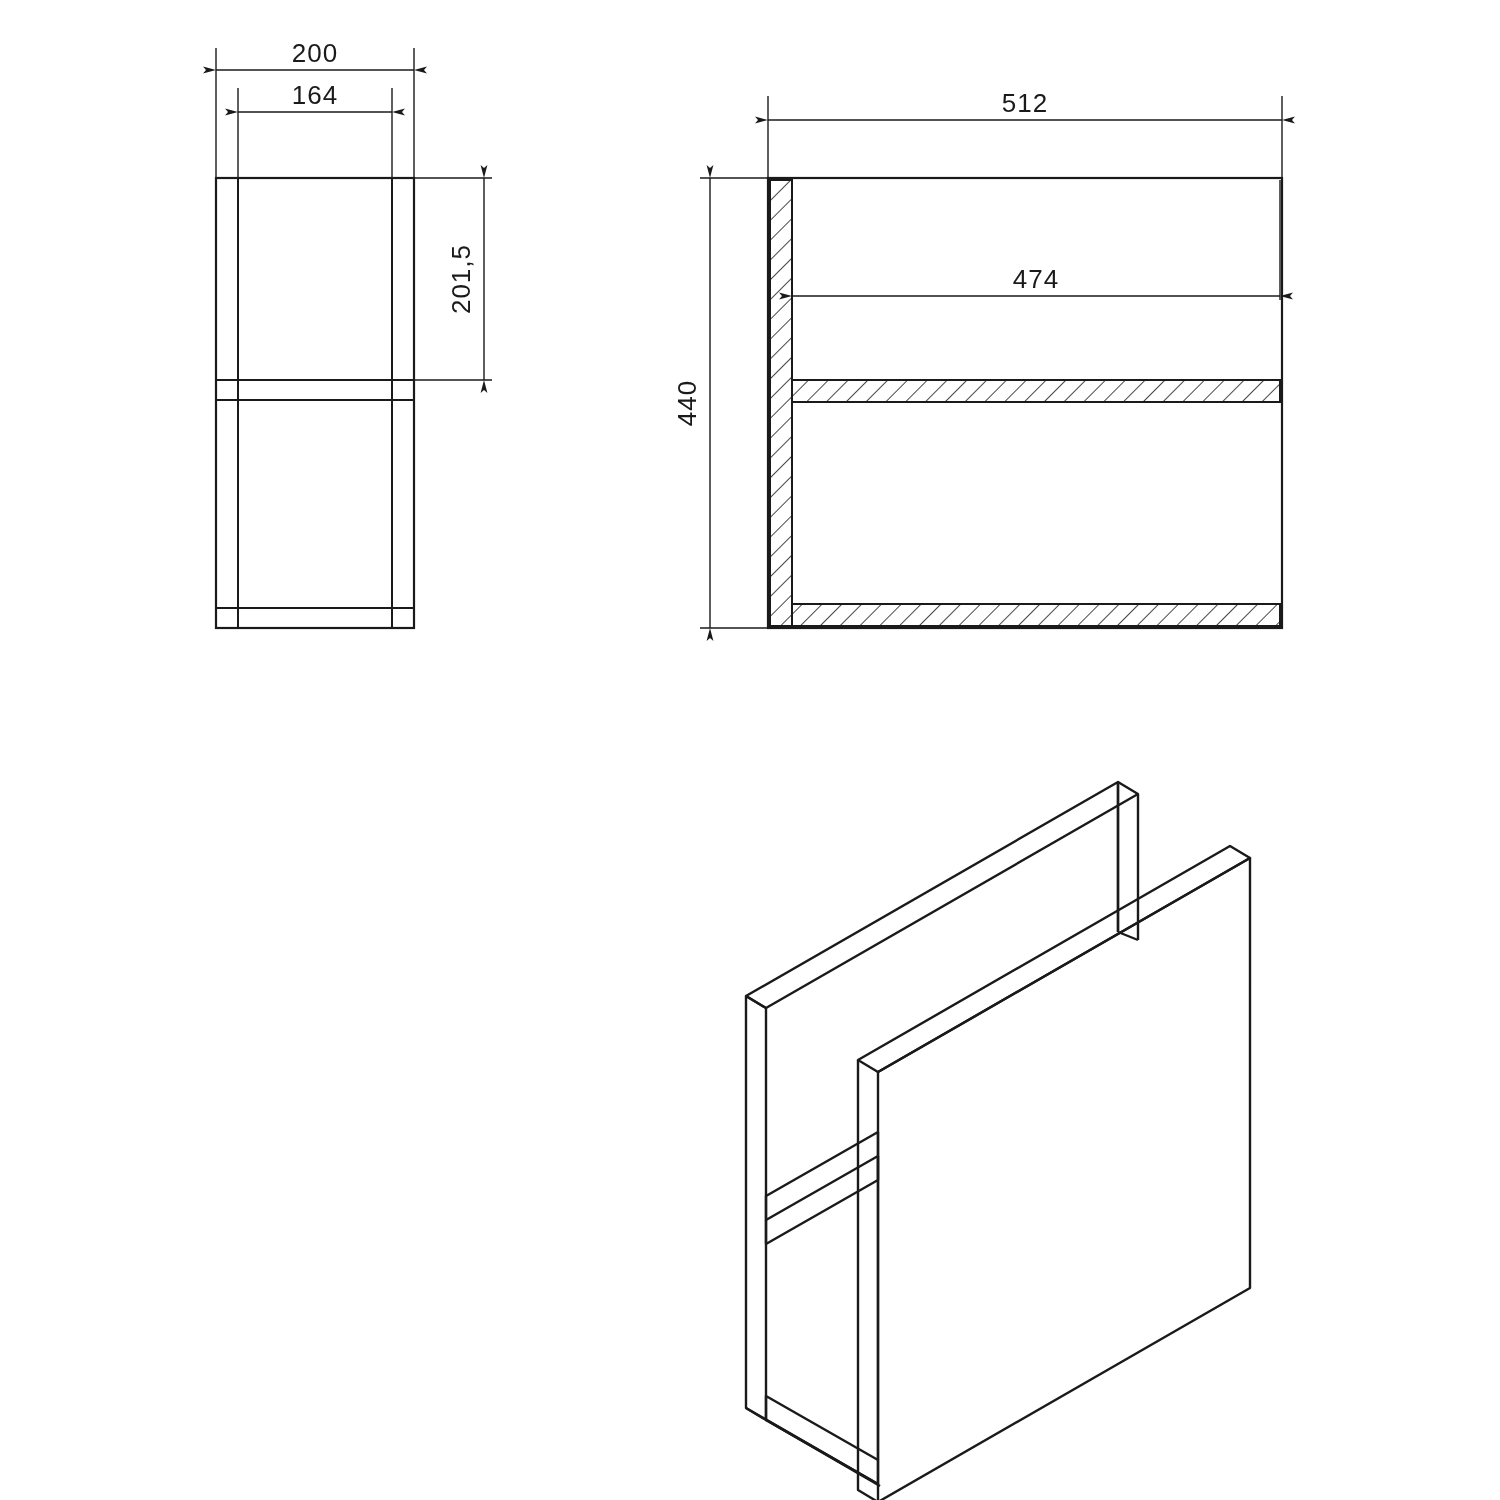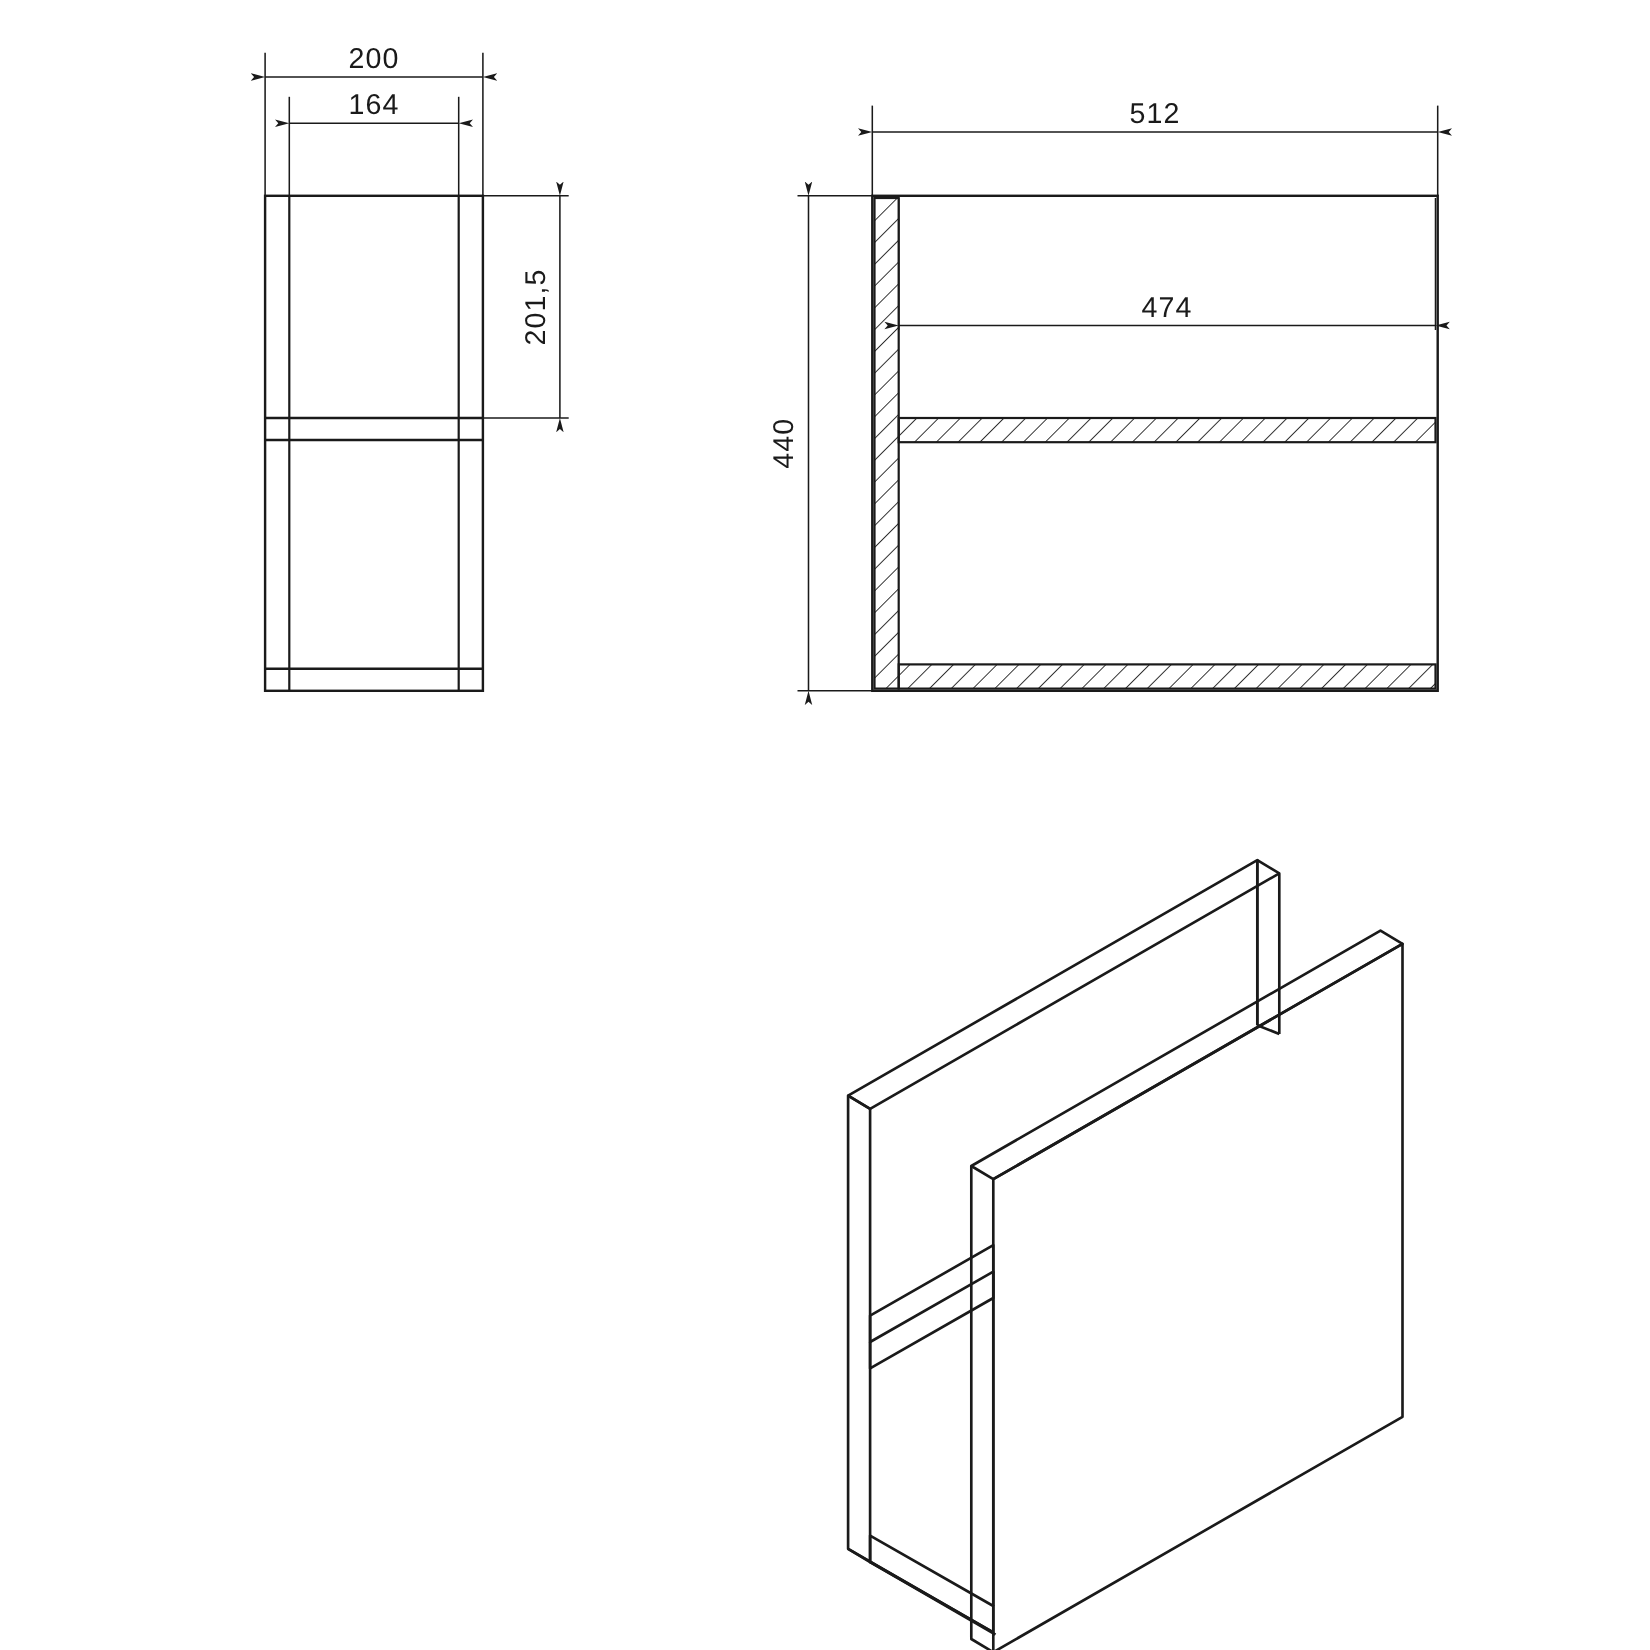--- a/index.html
+++ b/index.html
@@ -11,21 +11,20 @@
     width: 1500px;
     height: 1500px;
     font-family: "Liberation Sans", sans-serif;
     color: #1a1a1a;
     overflow: hidden;
   }
   #drawing-root {
     position: relative;
     width: 1444px;
     height: 1500px;
-    margin-left: 25px;
   }
   svg.sheet {
     position: absolute;
     top: 0;
     left: 0;
     width: 1500px;
     height: 1500px;
     display: block;
   }
   .dimtext {

